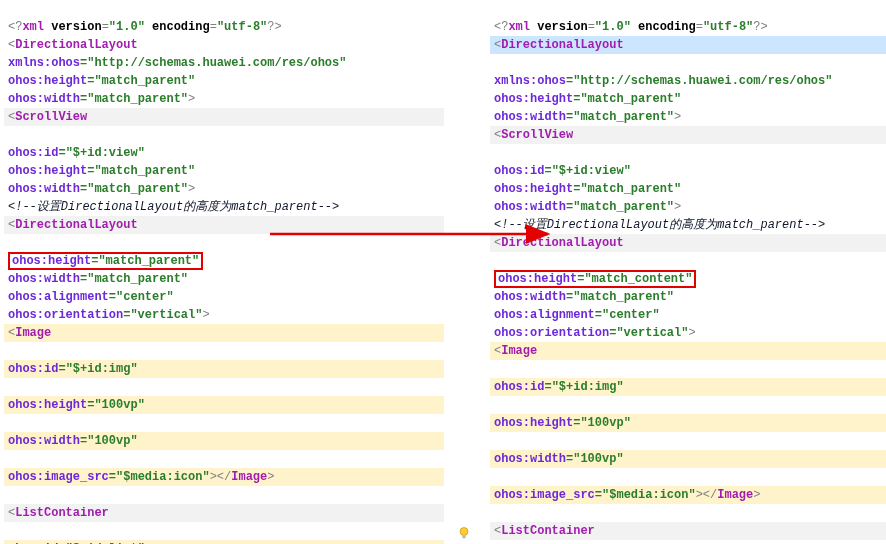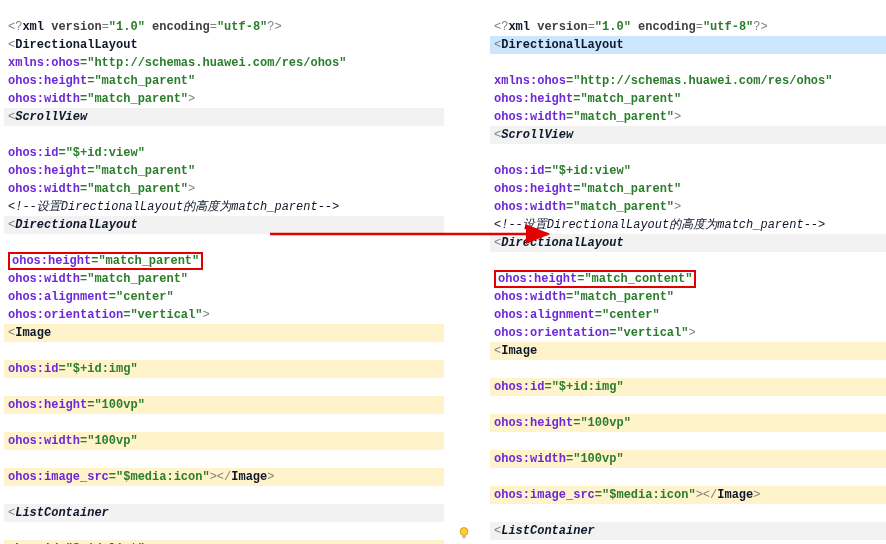--- a/index.html
+++ b/index.html
@@ -19,28 +19,28 @@
     top: 0;
     width: 440px;
     height: 544px;
     line-height: 18px;
     white-space: pre;
   }
   .pane.left { left: 4px; }
   .pane.right { left: 490px; }
   .line { padding: 0 4px; height: 18px; white-space: nowrap; }
   .hl-yellow { background: #fff3cc; display: block; }
-  .hl-gray   { background: #f2f2f2; display: block; font-style: italic; }
+  .hl-gray   { background: #f2f2f2; display: block; }
   .hl-blue-sel { background: #cde6ff; display: block; }
   
   .c-punc   { color: #808080; }
   .c-gray   { color: #808080; }
-  .c-tag    { color: #0f172a; font-weight: bold; }  
+  .c-tag    { color: #a21caf; font-weight: bold; }  
   .c-attr   { color: #6d28d9; font-weight: bold; }  
-  .c-attr2  { color: #404040; font-weight: bold; }  
+  .c-attr2  { color: #000000; font-weight: bold; }  
   .c-val    { color: #2a7d2a; font-weight: bold; }  
   .c-comment{ color: #0f172a; font-style: italic; }
   .box-red {
     border: 2px solid #e20000;
     display: inline-block;
     line-height: 14px;
     padding: 0 2px;
     margin-top: -1px;
   }
   .arrow-svg {

